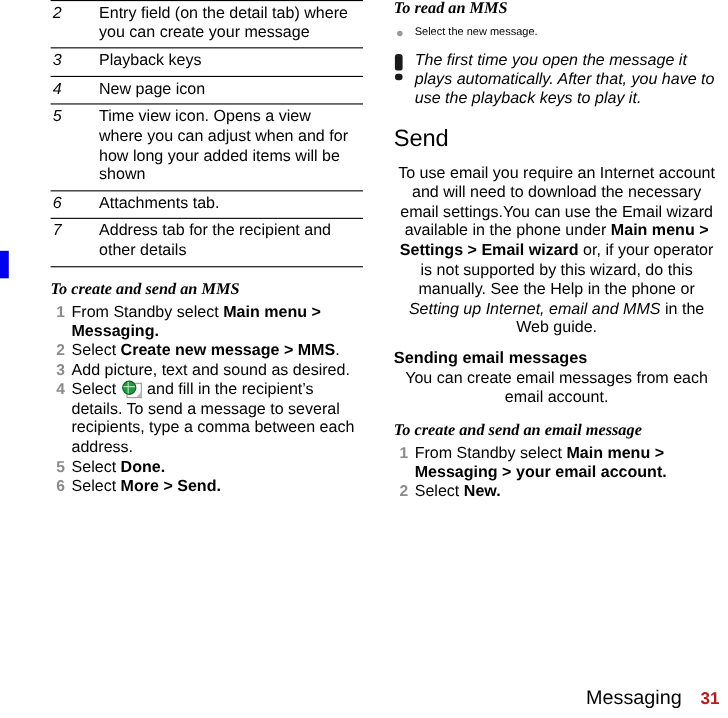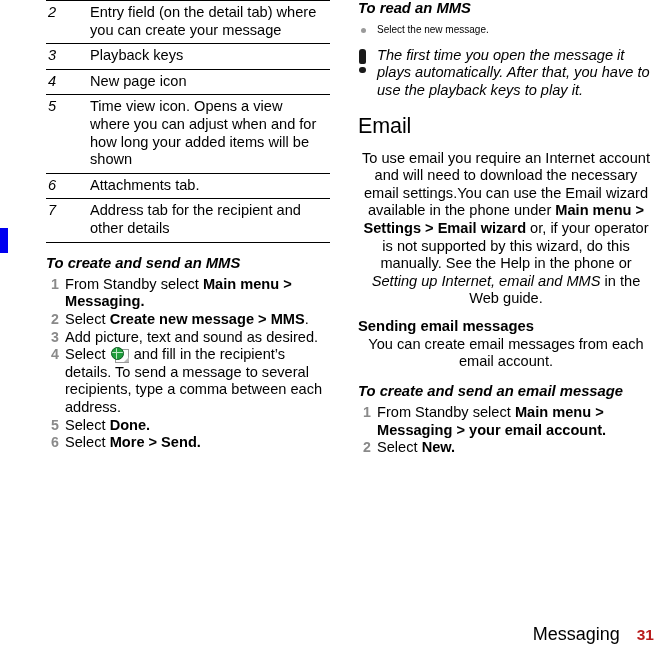--- a/index.html
+++ b/index.html
@@ -85,20 +85,21 @@
     font-weight: bold;
     line-height: 17.6px;
     margin: 0;
   }
   .h3-italic {
     font-size: 14.8px;
     font-weight: bold;
     font-style: italic;
     line-height: 17.3px;
     margin: 0;
+    font-family: Liberation Serif, serif;
   }
 
   
   p.body {
     font-size: 14.6px;
     line-height: 17.6px;
     margin: 0;
     text-align: center;
   }
   p.body-italic {
@@ -340,21 +341,21 @@
     <div class="note">
       <span class="bang">
         <span class="bar"></span>
           <span class="dot"></span>
       </span>
       <p class="body-italic">The first time you open the message it plays automatically. After that, you have to use the playback keys to play it.</p>
     </div>
 
     <div class="sp-14"></div>
 
-    <h1 class="h1">Email</h1>
+    <h1 class="h1">Send</h1>
 
     <div class="sp-12"></div>
 
 
     <p class="body"><span>To use email you require an Internet account and will need to download the necessary email settings.You can use the Email wizard available in the phone under </span><b>Main menu &gt; Settings &gt; Email wizard</b><span> or, if your operator is not supported by this wizard, do this manually. See the Help in the phone or </span><i>Setting up Internet, email and MMS</i><span> in the Web guide.</span></p>
 
     <div class="sp-10"></div>
 
     <div class="h2">Sending email messages</div>
 

